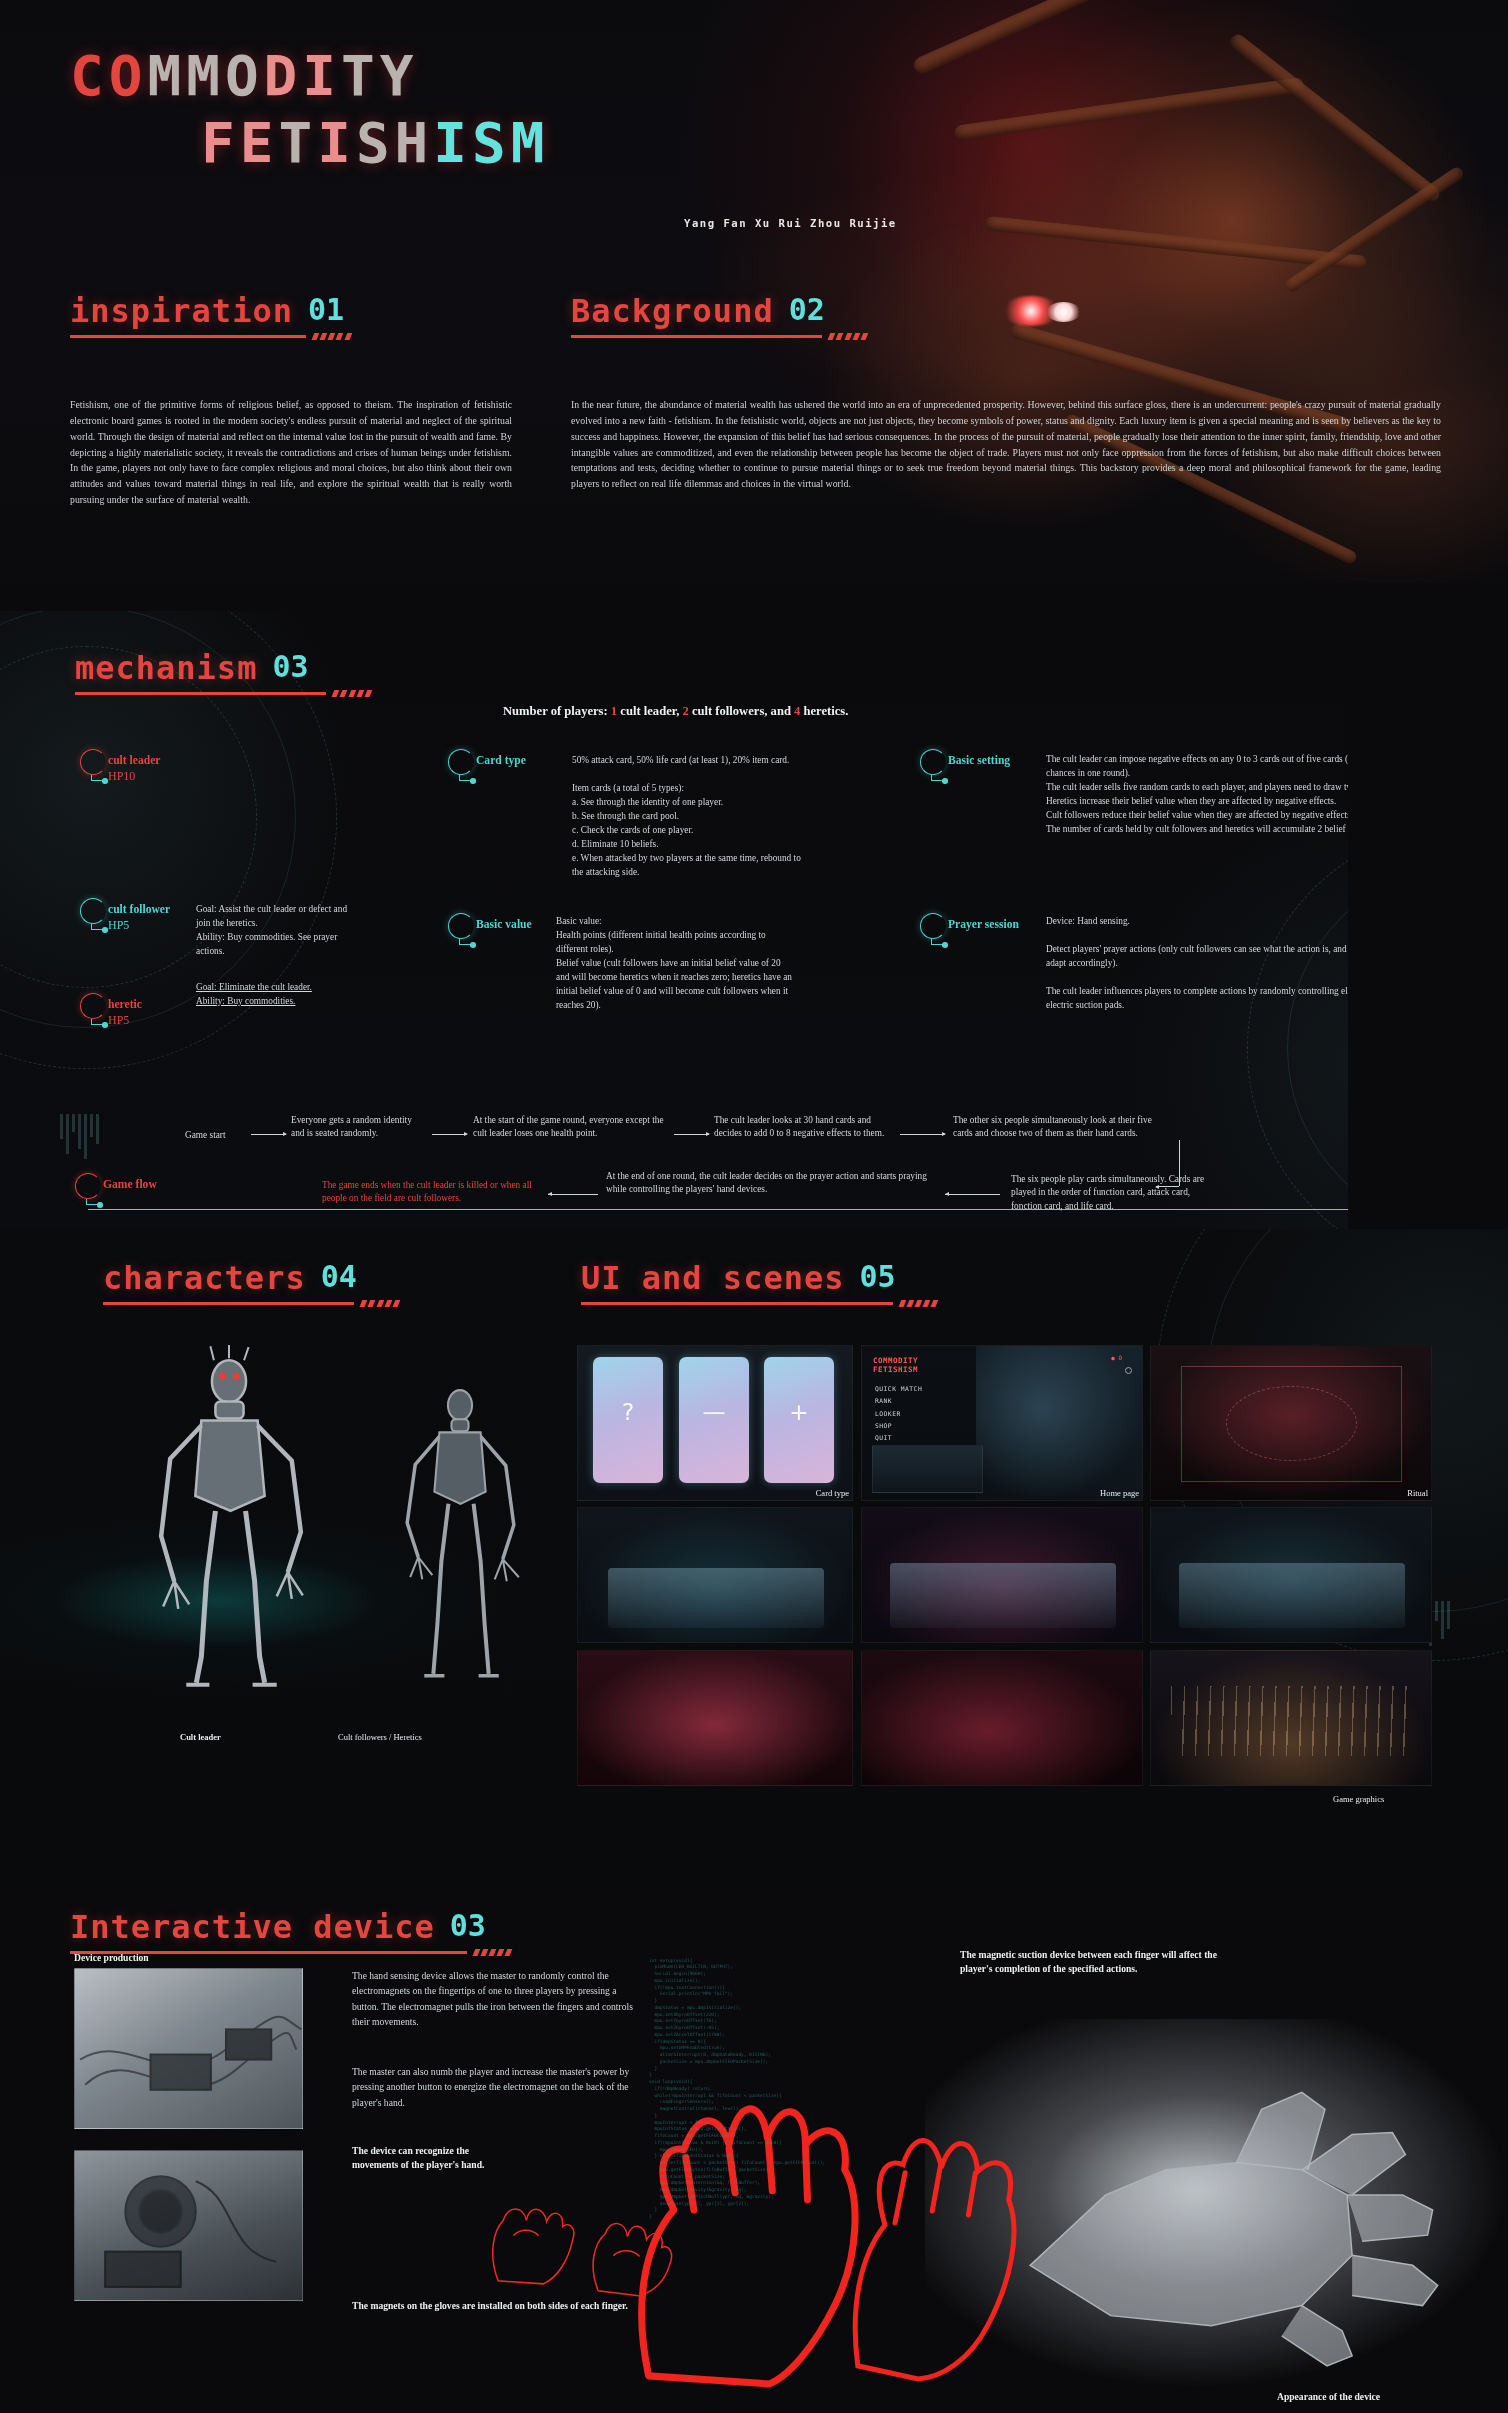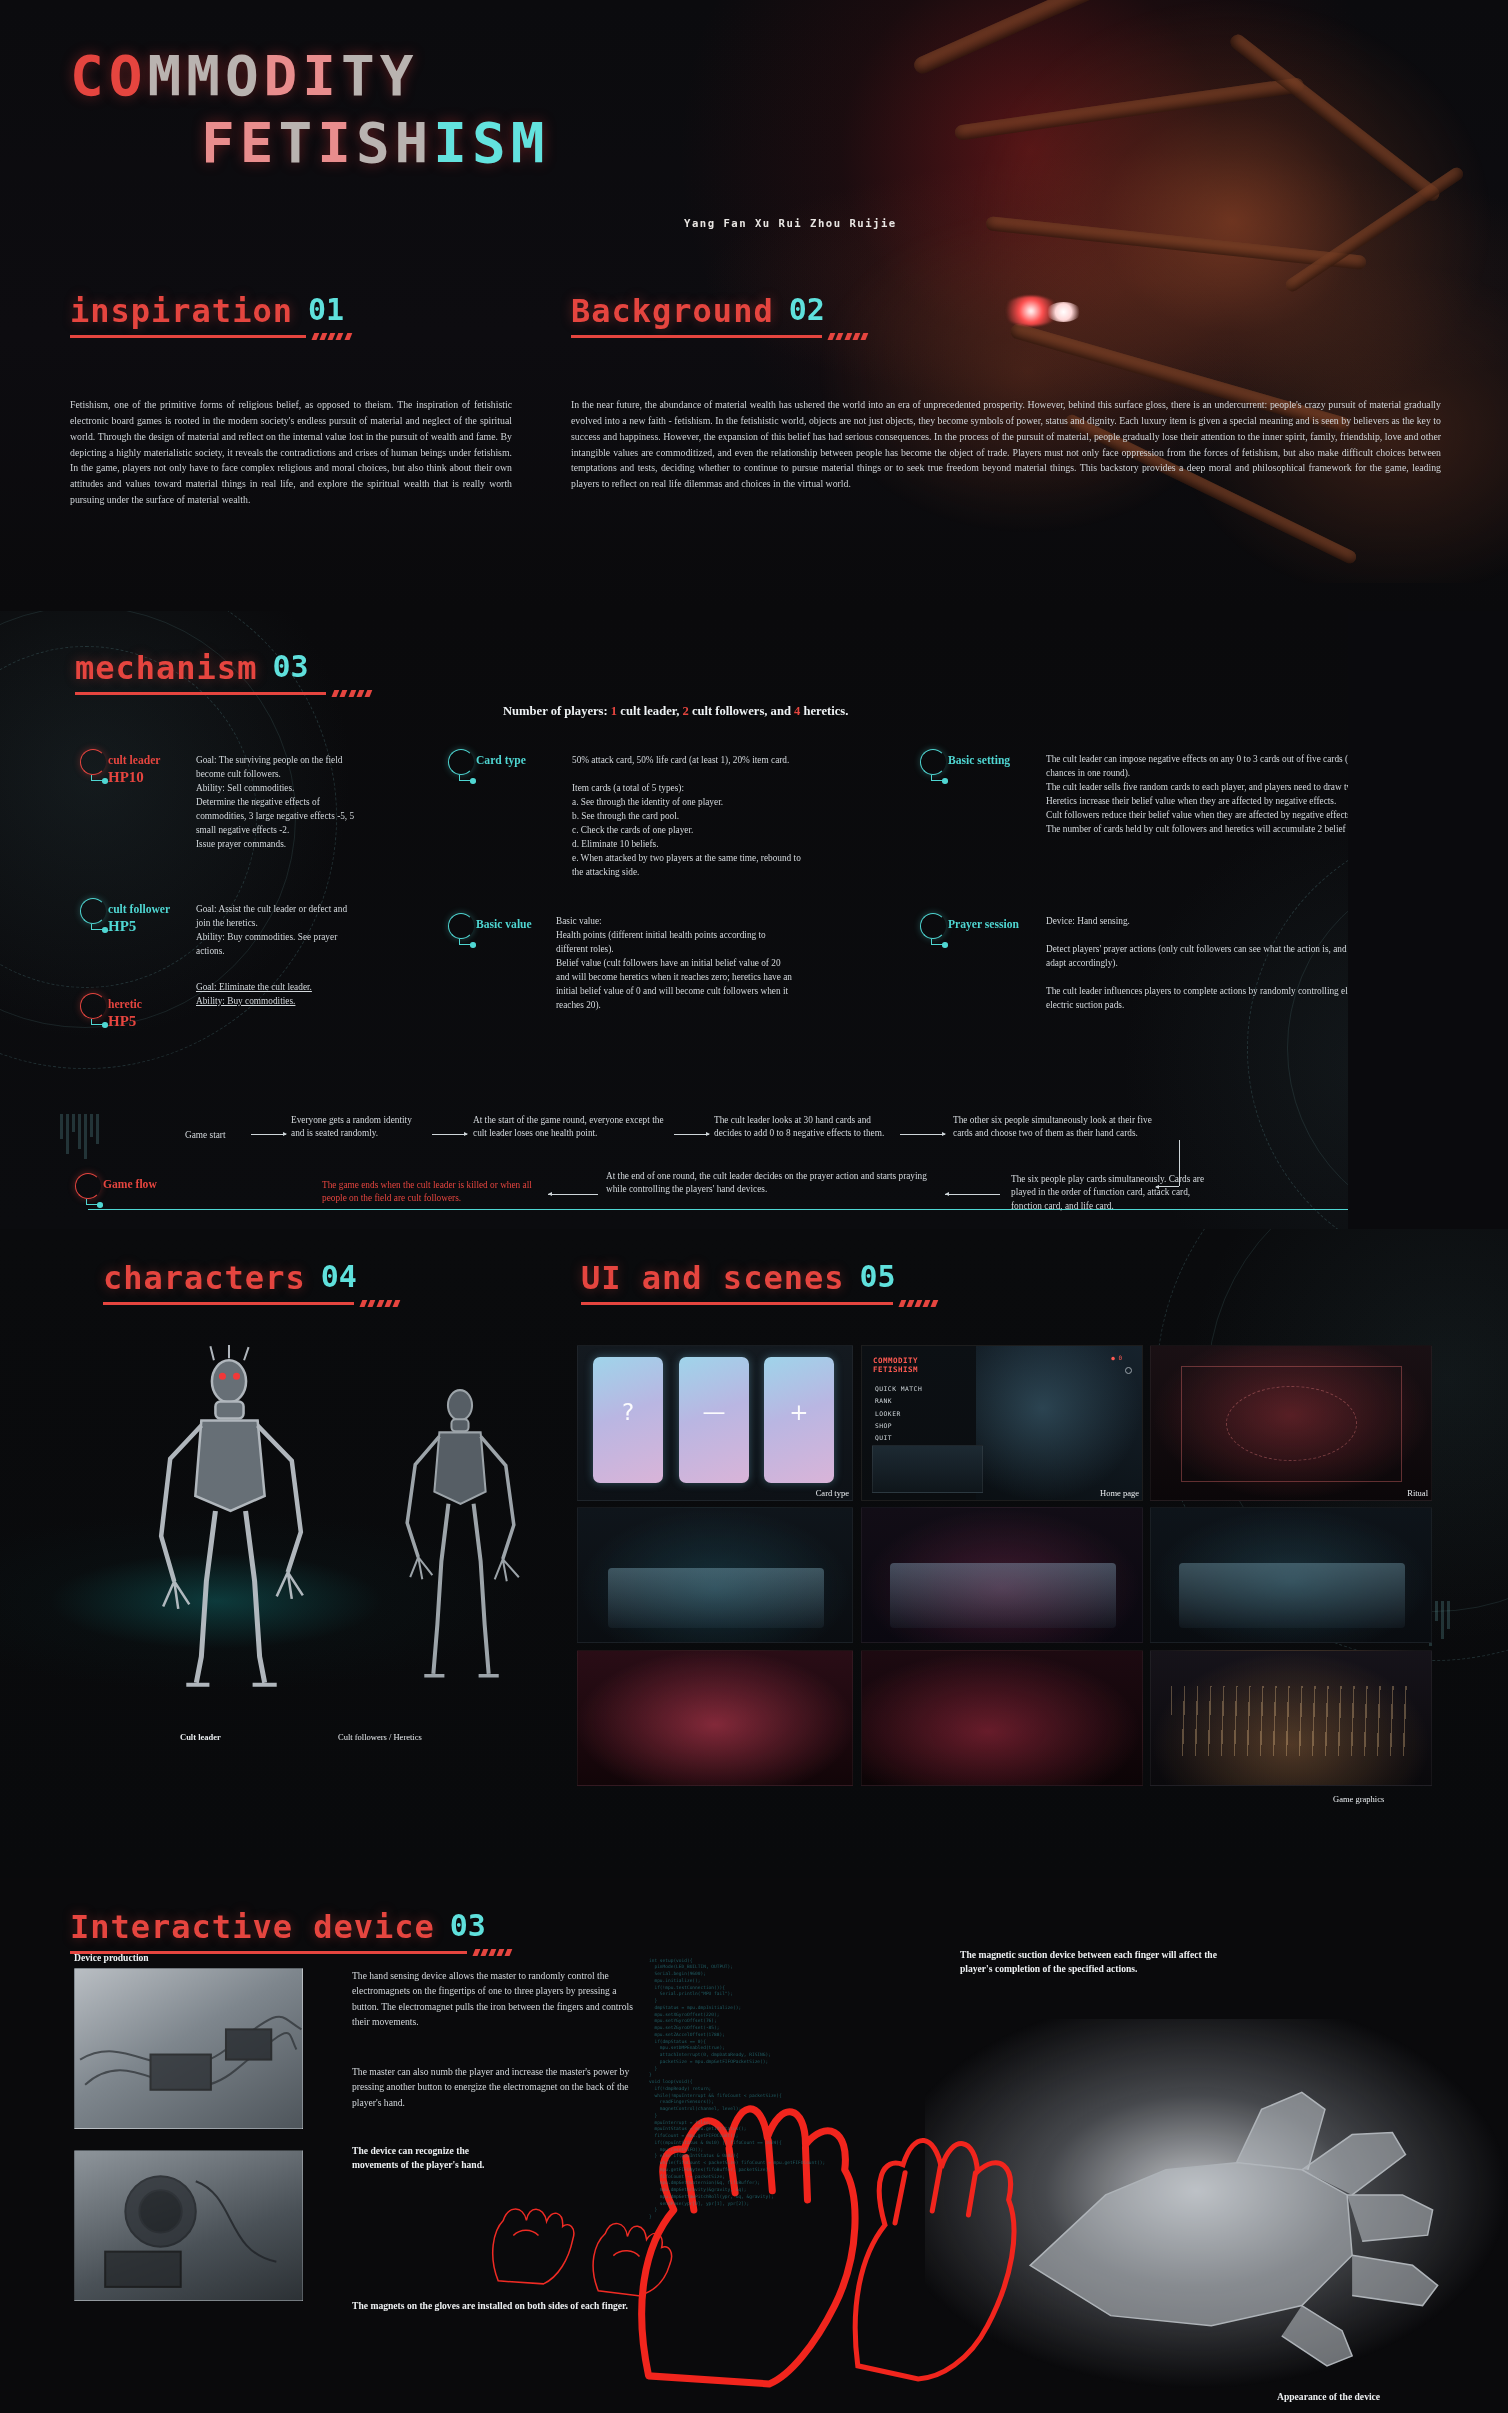--- a/index.html
+++ b/index.html
@@ -87,21 +87,21 @@
   .node { position:absolute; }
   .node .ring {
     position:absolute; left:0; top:0; width:26px; height:26px; border-radius:50%;
     border:1px solid #e5453f; border-right-color:transparent; box-shadow:0 0 7px rgba(229,69,63,.35);
   }
   .node.cyan .ring { border-color:#4fd6d2; border-right-color:transparent; box-shadow:0 0 7px rgba(79,214,210,.3); }
   .node .dot { position:absolute; width:5.5px; height:5.5px; border-radius:50%; background:#4fd6d2; }
   .node .nm { position:absolute; left:28px; top:4.5px; font-family:"Liberation Serif", serif; font-weight:bold;
      font-size:11.6px; color:#e5453f; white-space:nowrap; }
   .node.cyan .nm { color:#4fd6d2; }
-  .node .sub { position:absolute; left:28px; top:20px; font-size:15px; color:#e5453f; font-weight:bold; }
+  .node .sub { position:absolute; left:28px; top:20px; font-size:12px; color:#e5453f; font-weight:normal; }
   .node.cyan .sub { color:#4fd6d2; }
   .node .elbow { position:absolute; border-left:1px solid #4fd6d2; border-bottom:1px solid #4fd6d2; }
 
   .mech-text { position:absolute; font-family:"Liberation Serif", serif; font-size:9.3px; line-height:1.5; color:#d4d9dd; }
 
   
   .flow-item { position:absolute; font-family:"Liberation Serif", serif; font-size:9.3px; line-height:1.45; color:#d4d9dd; }
   .arrow { position:absolute; height:1px; background:#cfd6da; }
   .arrow:after { content:""; position:absolute; right:-0.5px; top:-2px; border-left:4.5px solid #cfd6da; border-top:2.5px solid transparent; border-bottom:2.5px solid transparent; }
   .arrow.left:after { content:""; right:auto; left:-0.5px; border-left:none; border-right:4.5px solid #cfd6da; }
@@ -255,24 +255,20 @@
       <span>Number of players: </span><span style="color:#e5453f">1</span><span> cult leader, </span><span style="color:#e5453f">2</span><span> cult followers, and </span><span style="color:#e5453f">4</span><span> heretics.</span>
     </div>
 
     <div class="node" style="left:80px; top:138px;">
       <div class="ring"></div>
       <div class="dot" style="left:22px; top:29px;"></div>
       <div class="elbow" style="left:11px; top:26px; width:12px; height:6px;"></div>
       <div class="nm">cult leader</div>
       <div class="sub">HP10</div>
     </div>
-    <div class="mech-text" style="left:196px; top:143px; width:161px; white-space:pre-line;">Goal: The surviving people on the field become cult followers.
-Ability: Sell commodities.
-Determine the negative effects of commodities, 3 large negative effects -5, 5 small negative effects -2.
-Issue prayer commands.</div>
 
     <div class="node cyan" style="left:80px; top:287px;">
       <div class="ring"></div>
       <div class="dot" style="left:22px; top:29px;"></div>
       <div class="elbow" style="left:11px; top:26px; width:12px; height:6px;"></div>
       <div class="nm">cult follower</div>
       <div class="sub">HP5</div>
     </div>
     <div class="mech-text" style="left:196px; top:292px; width:161px; white-space:pre-line;">Goal: Assist the cult leader or defect and join the heretics.
 Ability: Buy commodities. See prayer actions.</div>

